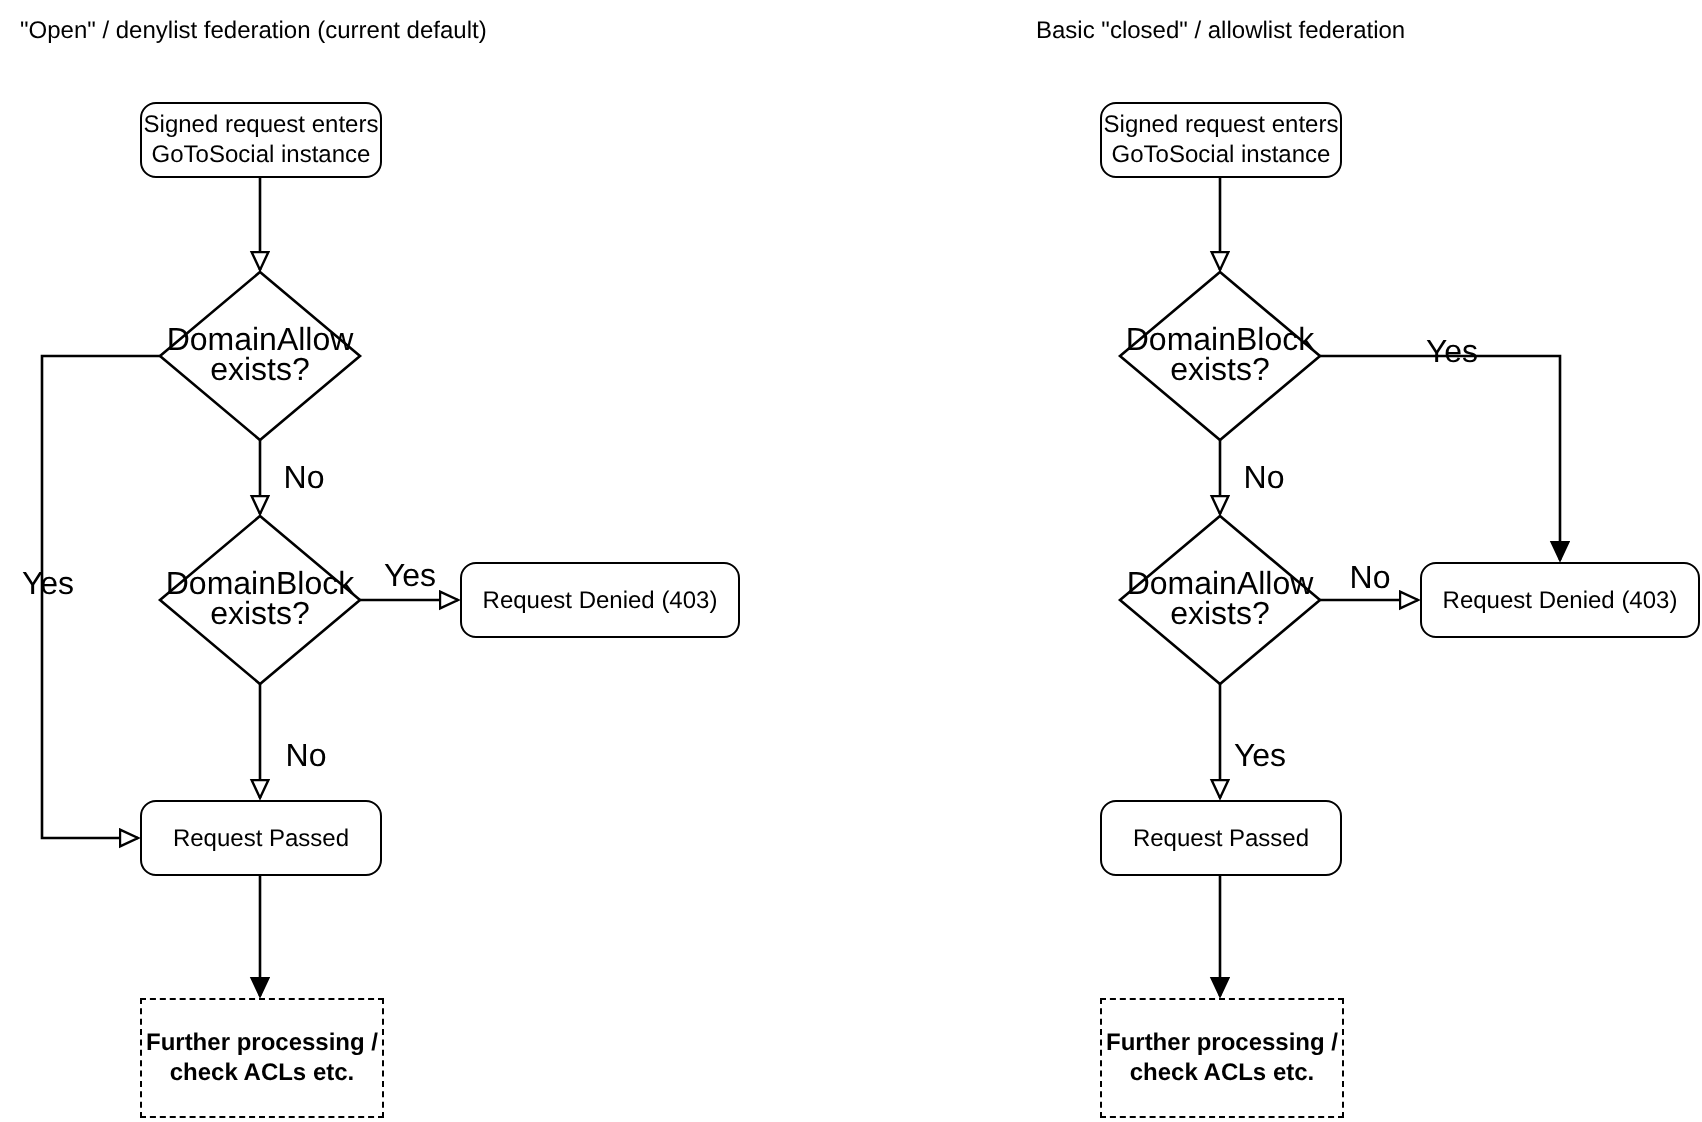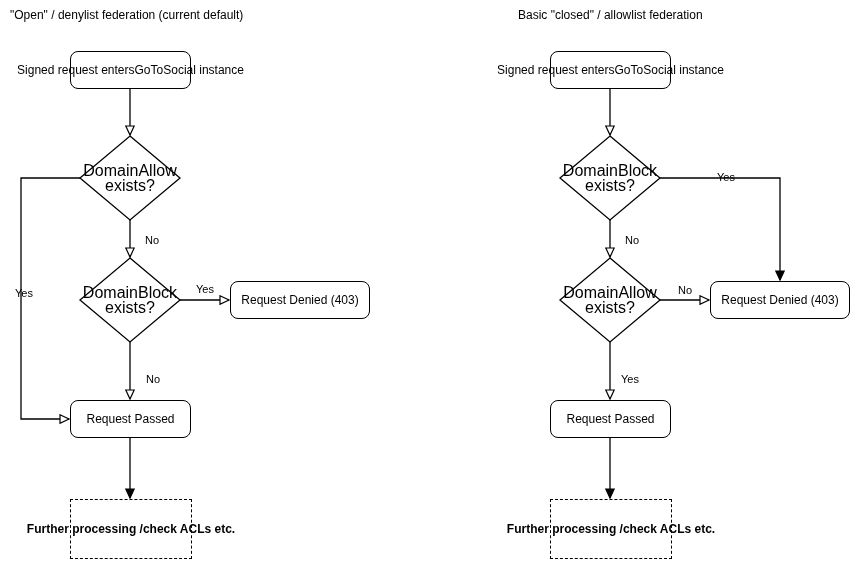--- a/index.html
+++ b/index.html
@@ -22,21 +22,21 @@
     font-size: 12px;
     line-height: 15px;
     white-space: pre;
   }
   .node {
     position: absolute;
     box-sizing: border-box;
     border: 1.3px solid #000000;
     background: #ffffff;
     display: flex;
-    flex-direction: row;
+    flex-direction: column;
     align-items: center;
     justify-content: center;
     text-align: center;
     font-size: 12px;
     line-height: 15px;
   }
   .node span { white-space: nowrap; }
   .rounded { border-radius: 8px; }
   .dashed {
     border-style: dashed;
@@ -46,21 +46,21 @@
   .diamond-text {
     position: absolute;
     width: 104px;
     text-align: center;
     font-size: 16px;
     line-height: 15px;
   }
   .diamond-text span { display: block; white-space: nowrap; }
   .edge-label {
     position: absolute;
-    font-size: 11px;
+    font-size: 16px;
     line-height: 14px;
     transform: translate(-50%, -50%);
     white-space: nowrap;
     text-align: center;
   }
 </style>
 </head>
 <body>
 
 <div id="canvas">

